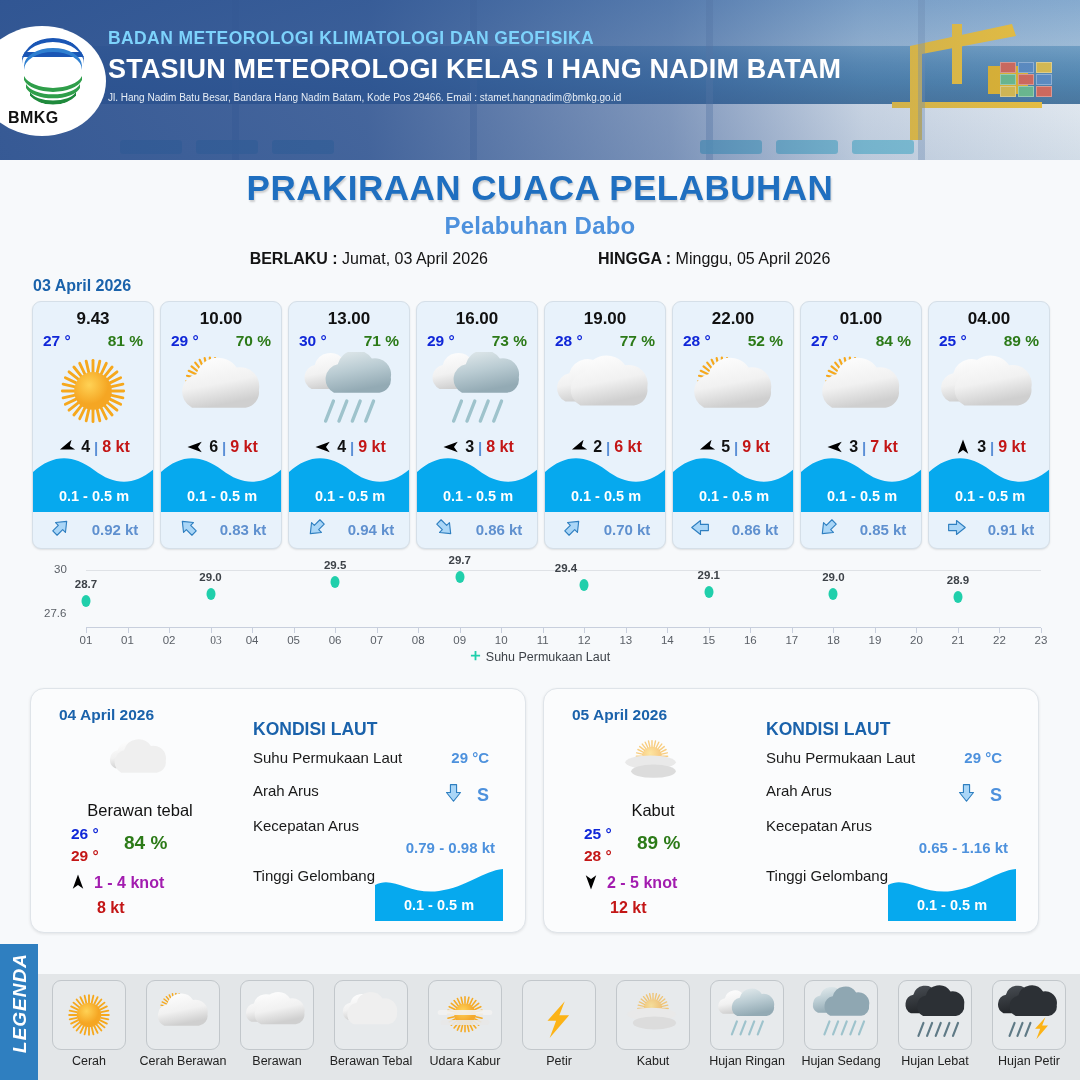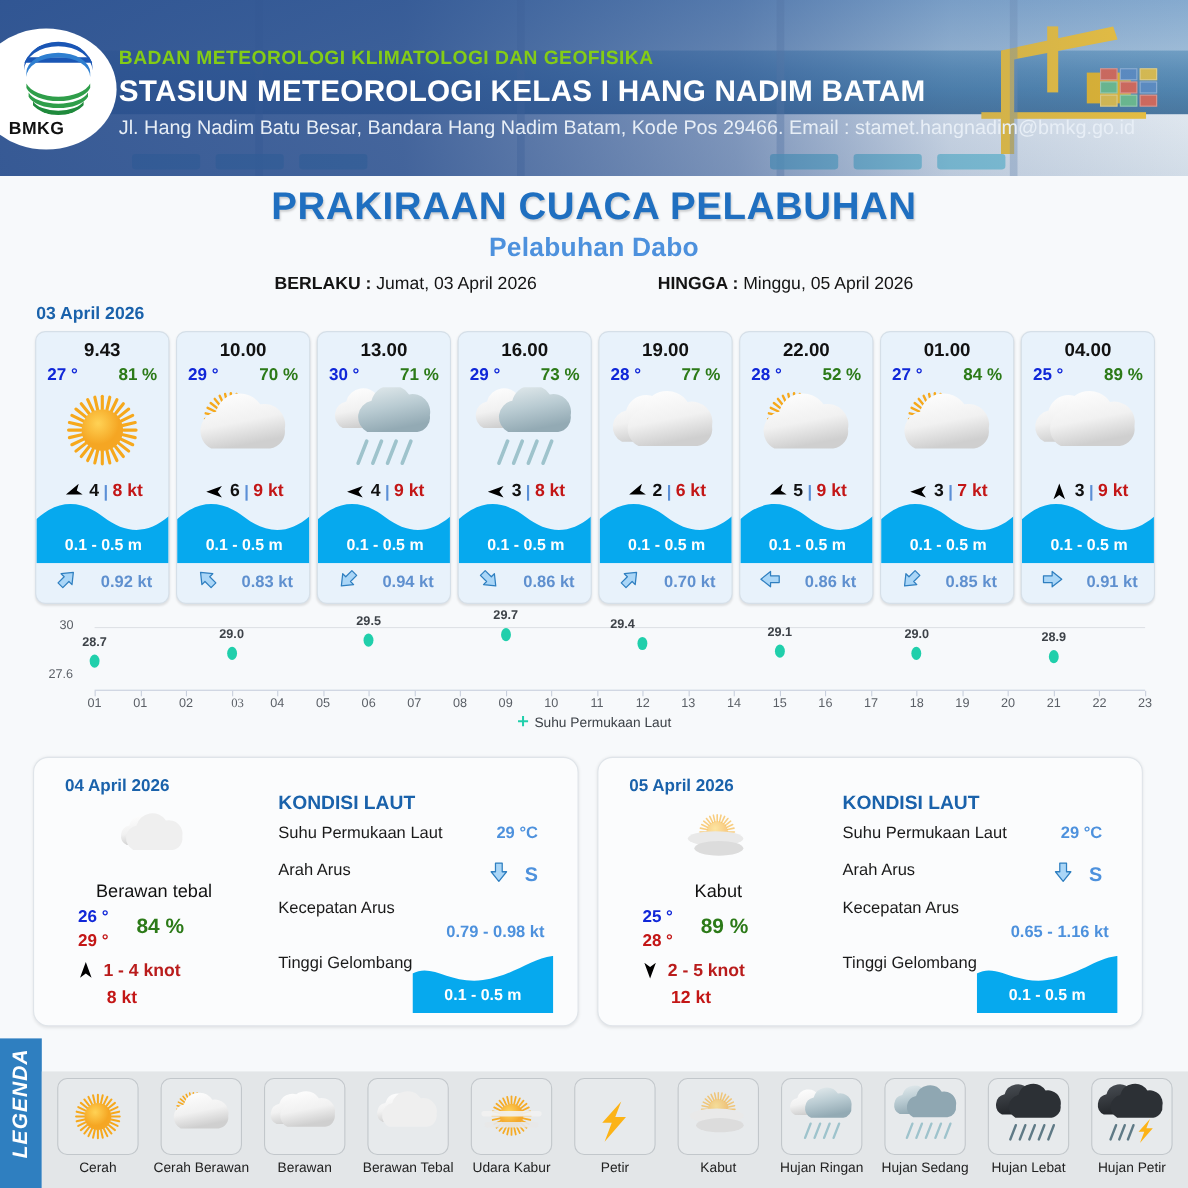--- a/index.html
+++ b/index.html
@@ -51,23 +51,23 @@
     position:absolute; left:-22px; top:26px; width:128px; height:110px;
     background:#fff; border-radius:64px/55px; z-index:4;
   }
   .logo-inner { position:absolute; left:40px; top:10px; width:70px; height:72px; }
   .logo-circ { position:absolute; left:0; top:0; width:70px; height:70px; border-radius:50%; overflow:hidden; }
   .logo-txt {
     position:absolute; left:30px; top:83px; width:88px;
     font-size:16px; font-weight:bold; color:#111; letter-spacing:.4px;
   }
   .hdr-text { position:absolute; left:108px; top:28px; z-index:5; }
-  .hdr-l1 { font-size:17.5px; font-weight:bold; color:#84cc16; letter-spacing:.4px;margin-top:14px; }
+  .hdr-l1 { font-size:17.5px; font-weight:bold; color:#7dd3fc; letter-spacing:.4px; }
   .hdr-l2 { font-size:27px; font-weight:bold; color:#fff; margin-top:5px; letter-spacing:.2px; }
-  .hdr-l3 { font-size:18px; color:#e7eef6; margin-top:7px; }
+  .hdr-l3 { font-size:10px; color:#e7eef6; margin-top:7px; }
 
   
   .title-wrap { position:absolute; left:0; top:168px; width:1080px; text-align:center; }
   .title-main {
     font-size:35px; font-weight:bold; color:#1f6fc0; letter-spacing:.5px;
     text-shadow:1px 2px 2px rgba(0,0,0,.18);
   }
   .title-sub { font-size:24px; font-weight:bold; color:#4d91dd; margin-top:4px; letter-spacing:.2px; }
   .valid-row {
     position:absolute; left:0; top:250px; width:1080px;
@@ -146,21 +146,21 @@
     box-shadow:0 1px 3px rgba(0,0,0,.09);
   }
   .dp-date { position:absolute; left:28px; top:17px; font-size:15.5px; font-weight:bold; color:#1a62ab; }
   .dp-icon { position:absolute; left:60px; top:48px; width:96px; height:52px; }
   .dp-cond { position:absolute; left:14px; top:112px; width:190px; text-align:center; font-size:16.5px; color:#111; }
   .dp-tmin { position:absolute; left:40px; top:136px; font-size:15.5px; font-weight:bold; color:#1027d8; }
   .dp-tmax { position:absolute; left:40px; top:158px; font-size:15.5px; font-weight:bold; color:#c31616; }
   .dp-hum  { position:absolute; left:93px; top:143px; font-size:19px; font-weight:bold; color:#2c7a18; }
   .dp-wind { position:absolute; left:36px; top:184px; display:flex; align-items:center; gap:7px; }
   .dp-wdir { width:20px; height:20px; }
-  .dp-wtxt { font-size:16px; font-weight:bold; color:#b91c1c; }
+  .dp-wtxt { font-size:16px; font-weight:bold; color:#a21caf; }
   .dp-gust { position:absolute; left:66px; top:210px; font-size:16px; font-weight:bold; color:#c31616; }
   .dp-sea-ttl { position:absolute; left:222px; top:30px; font-size:17.5px; font-weight:bold; color:#1a62ab; }
   .dp-lbl { position:absolute; left:222px; font-size:15px; color:#1a1a1a; }
   .dp-val { position:absolute; font-size:15px; font-weight:bold; color:#4d91dd; }
   .dp-arr { position:absolute; width:20px; height:26px; }
   .dp-wave { position:absolute; width:128px; height:52px; }
   .dp-wave-txt {
     position:absolute; width:128px; text-align:center;
     font-size:14.5px; font-weight:bold; color:#fff;
   }

